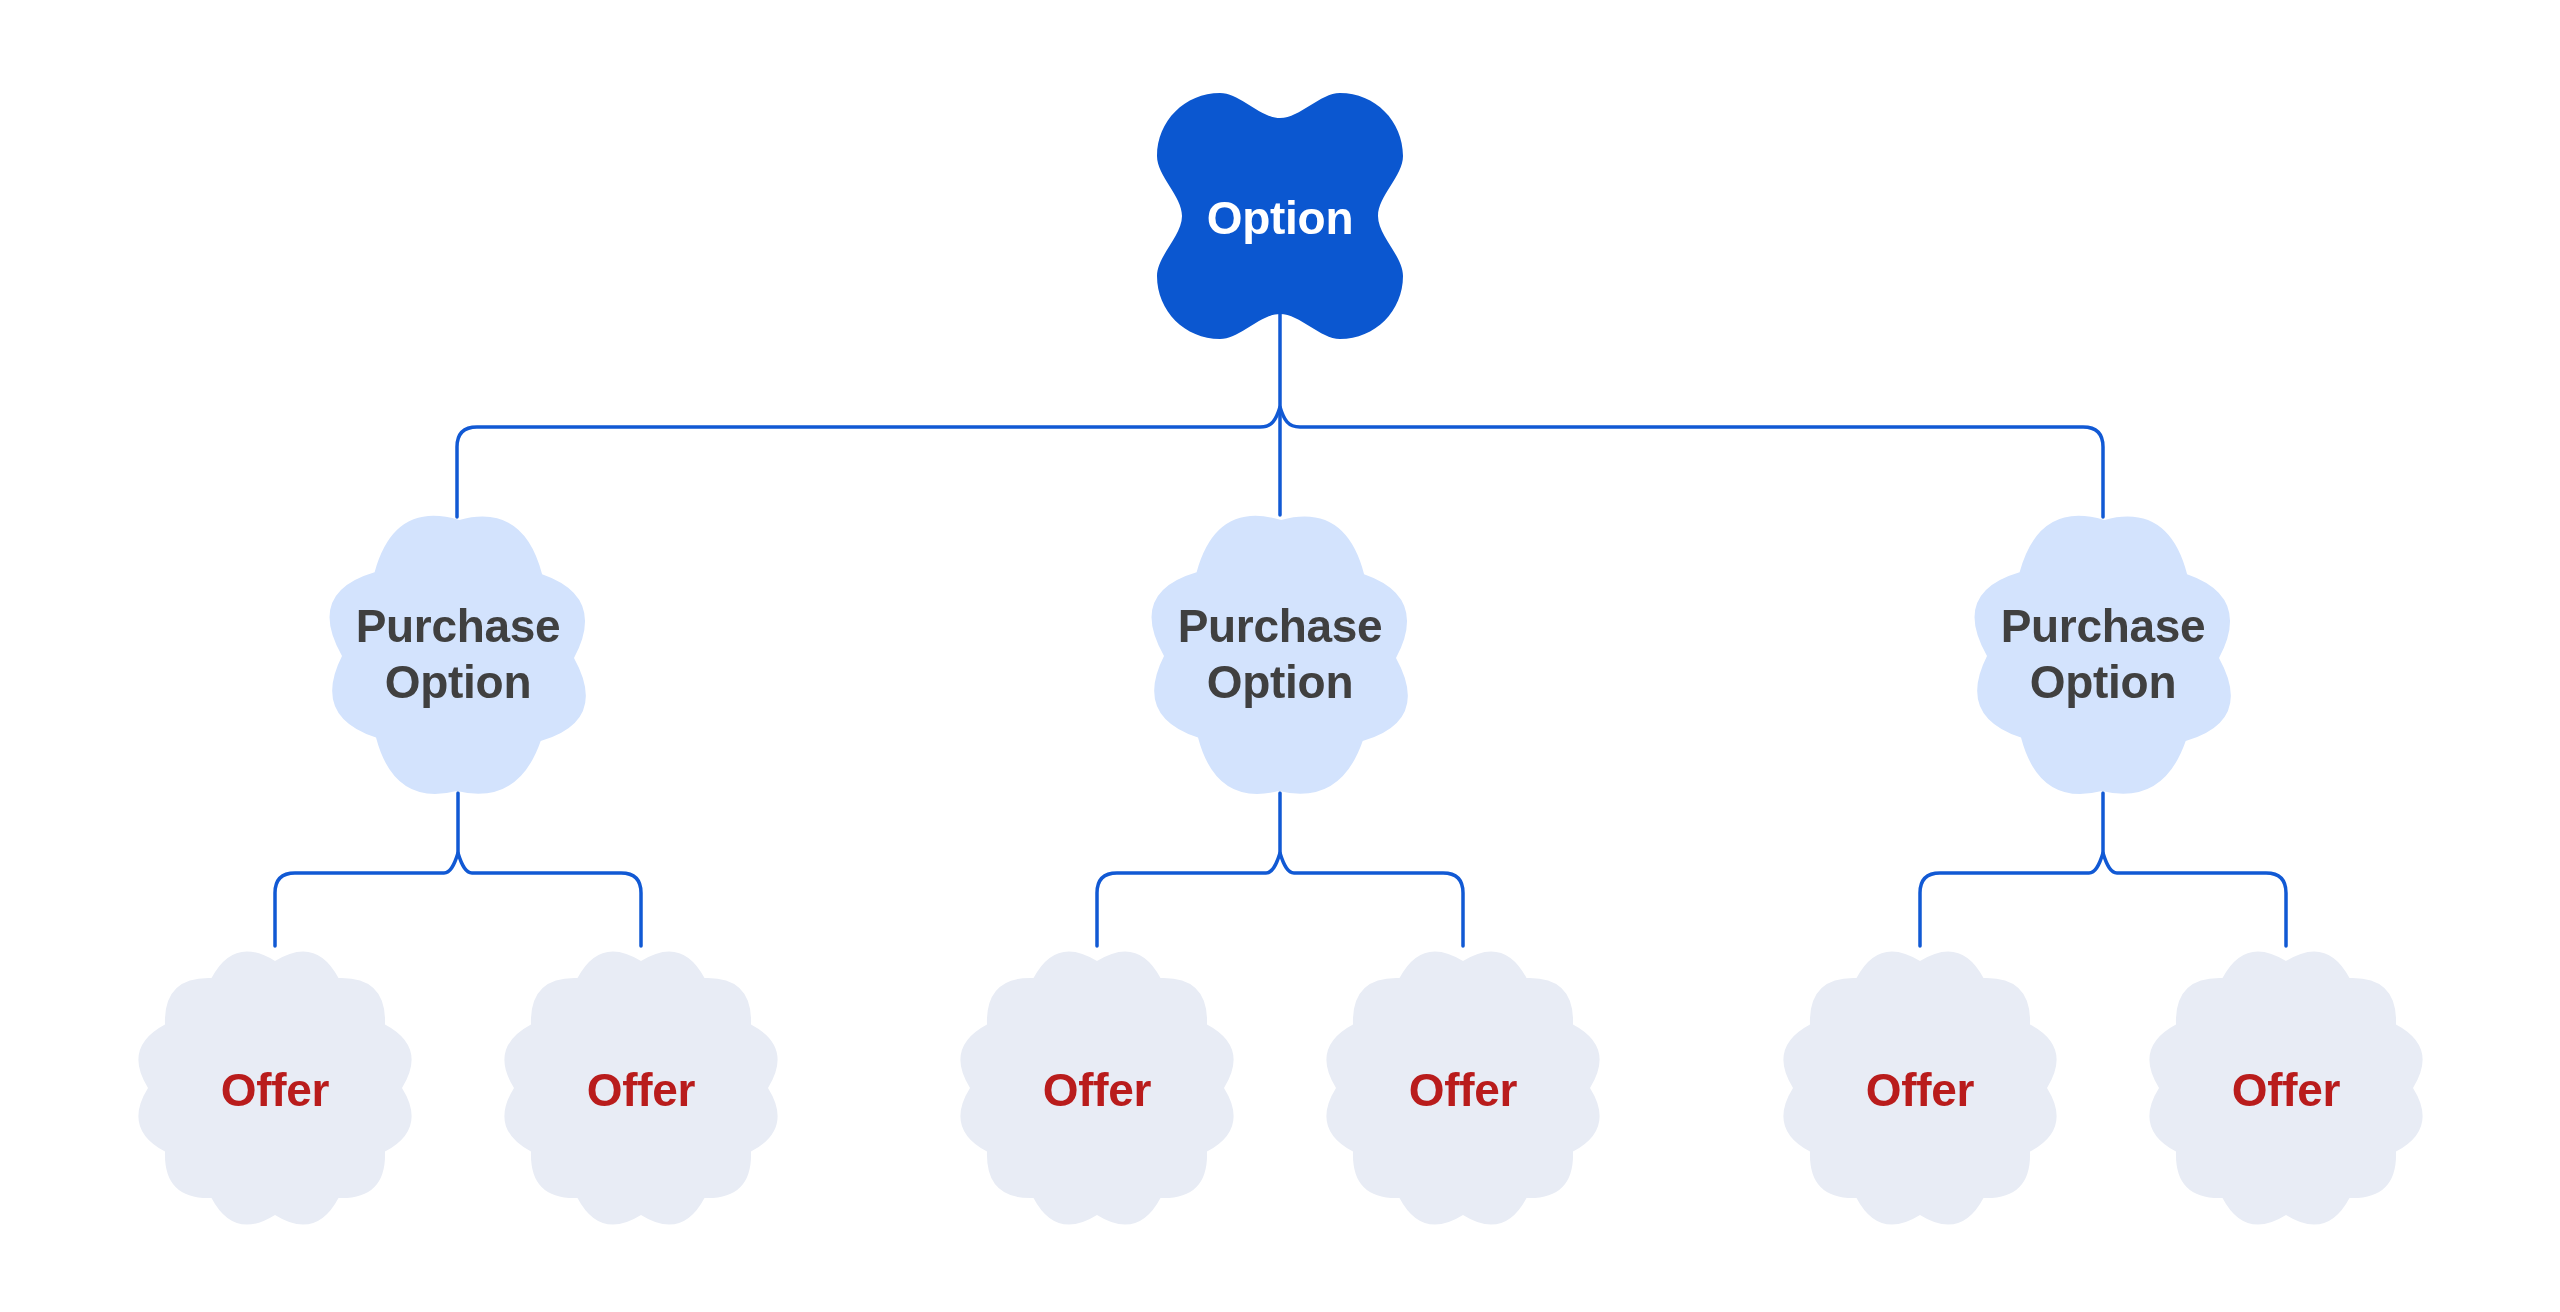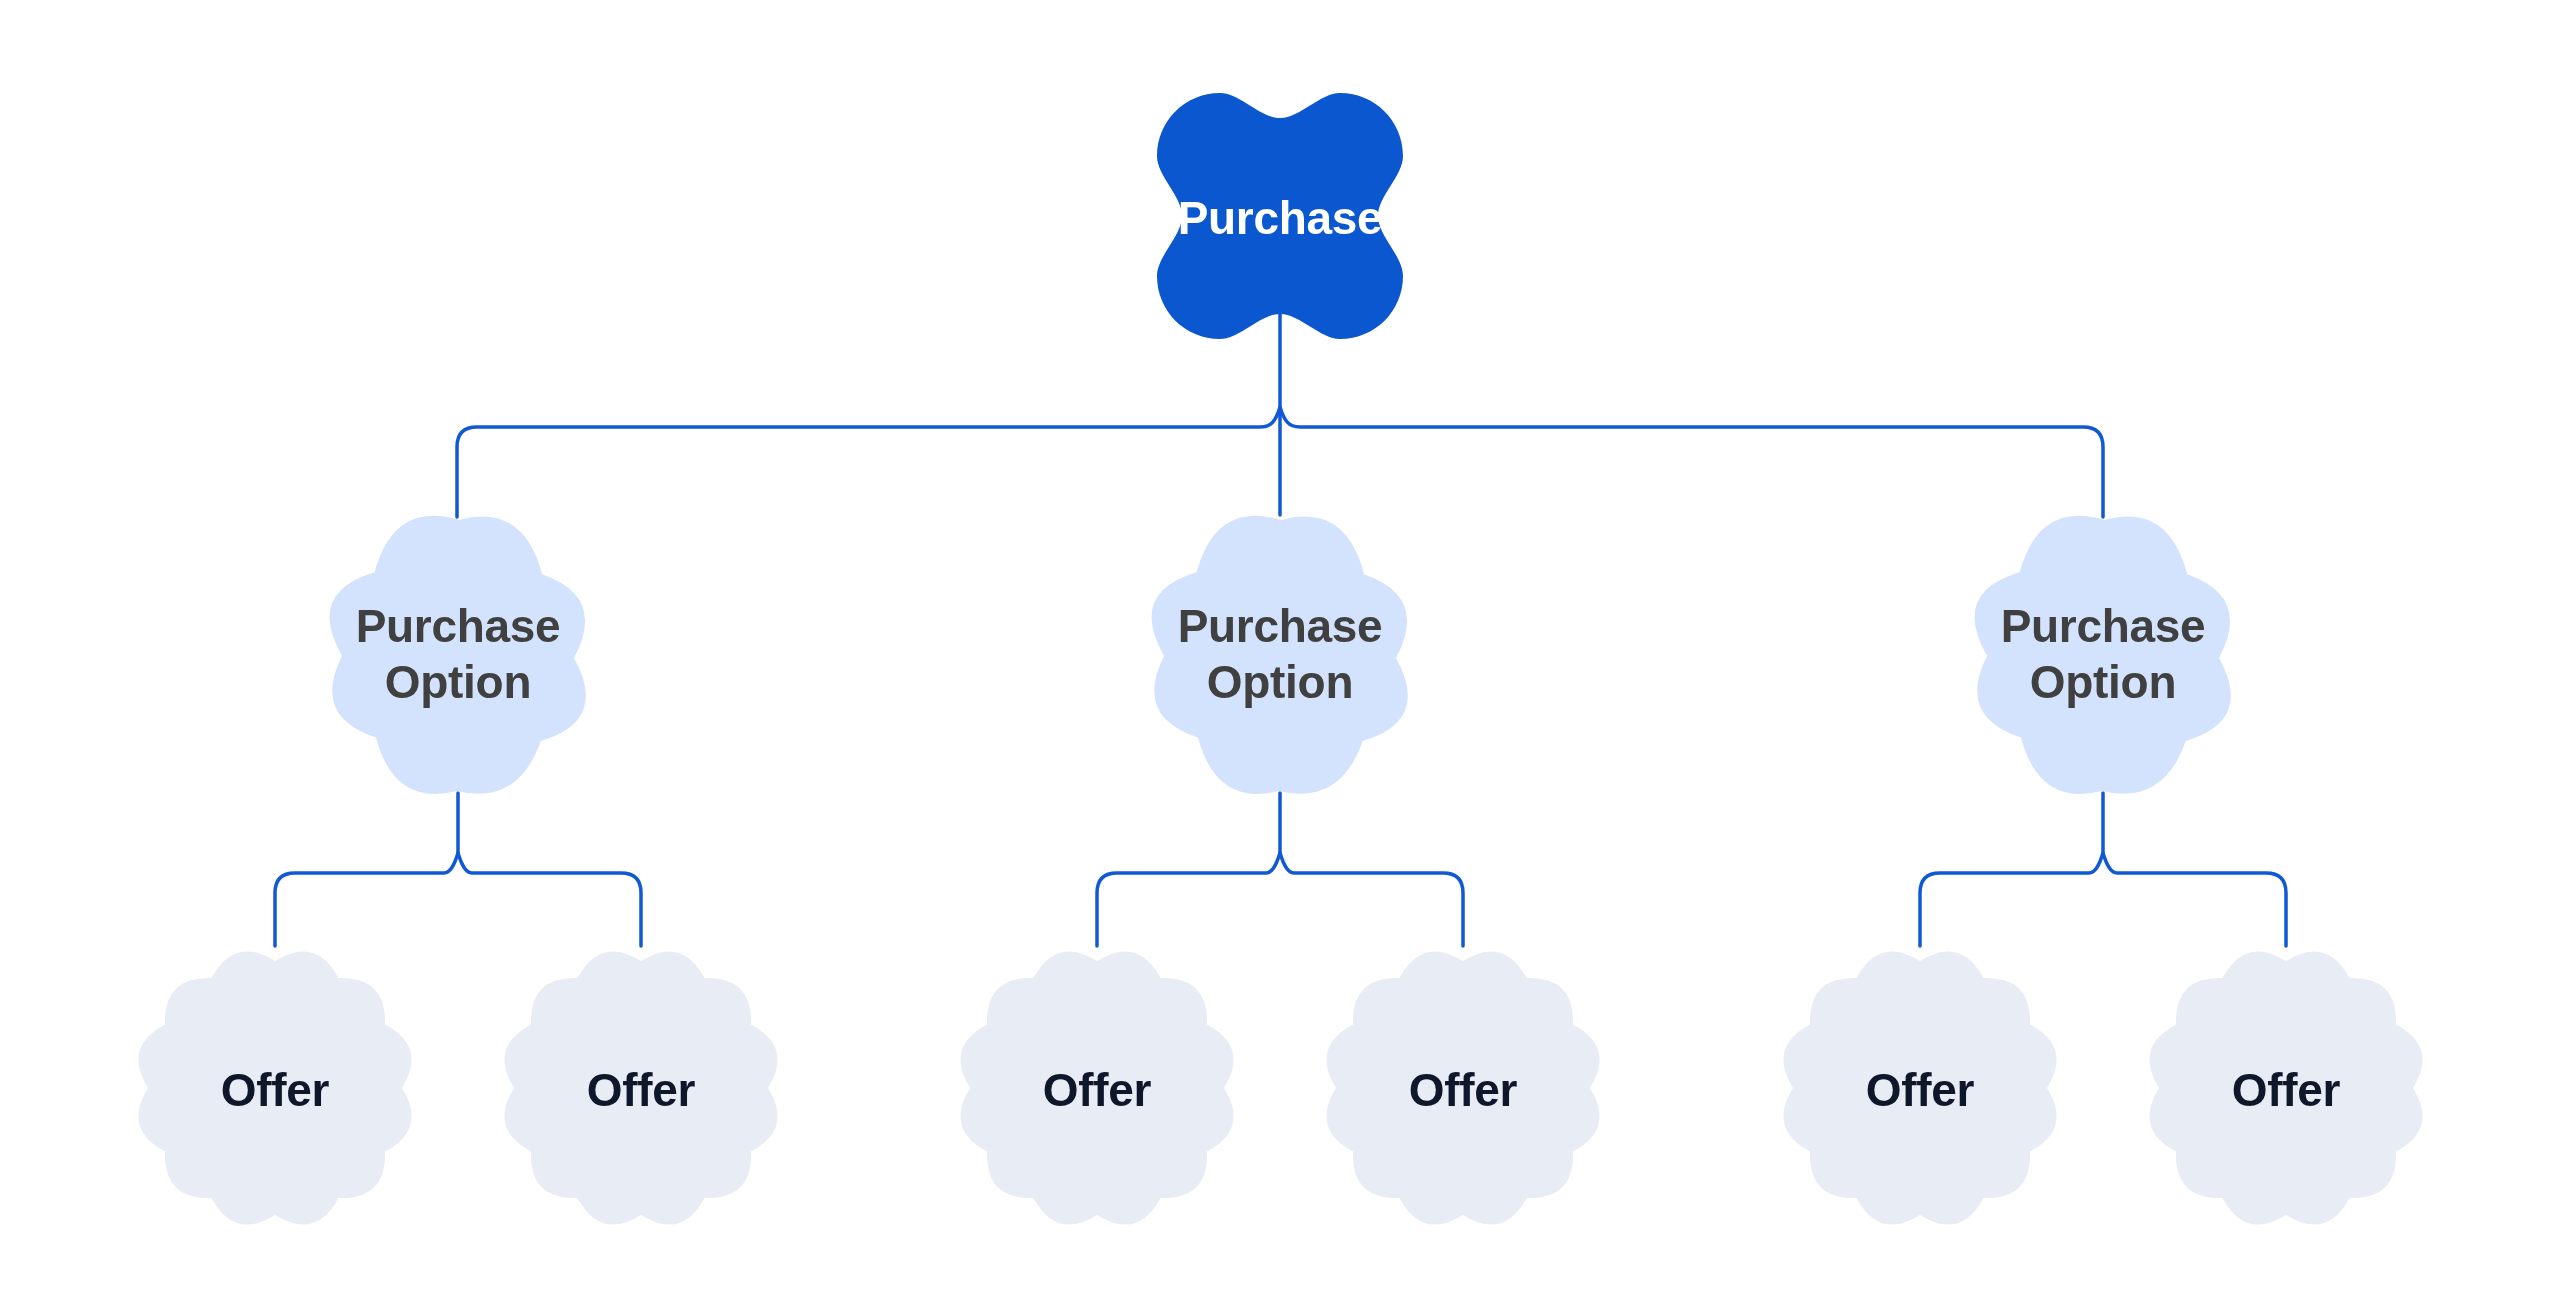--- a/index.html
+++ b/index.html
@@ -33,21 +33,21 @@
   }
   .label-product {
     color: #ffffff;
     width: 240px;
   }
   .label-purchase {
     color: #404040;
     width: 250px;
   }
   .label-offer {
-    color: #0f172a;
+    color: #b91c1c;
     width: 220px;
   }
 </style>
 </head>
 <body>
 
 <div class="canvas">
 
   <svg class="diagram" width="2560" height="1312" viewBox="0 0 2560 1312">
     <defs>
@@ -134,21 +134,21 @@
 
       <use href="#shape-seal" transform="translate(275,1088)" fill="#e8ecf5"></use>
       <use href="#shape-seal" transform="translate(641,1088)" fill="#e8ecf5"></use>
       <use href="#shape-seal" transform="translate(1097,1088)" fill="#e8ecf5"></use>
       <use href="#shape-seal" transform="translate(1463,1088)" fill="#e8ecf5"></use>
       <use href="#shape-seal" transform="translate(1920,1088)" fill="#e8ecf5"></use>
       <use href="#shape-seal" transform="translate(2286,1088)" fill="#e8ecf5"></use>
     </g>
   </svg>
 
-  <div class="node-label label-product" style="left:1280px; top:218px;">Purchase</div>
+  <div class="node-label label-product" style="left:1280px; top:218px;">Option</div>
 
   <div class="node-label label-purchase" style="left:458px; top:654px;">Purchase Option</div>
   <div class="node-label label-purchase" style="left:1280px; top:654px;">Purchase Option</div>
   <div class="node-label label-purchase" style="left:2103px; top:654px;">Purchase Option</div>
 
   <div class="node-label label-offer" style="left:275px; top:1090px;">Offer</div>
   <div class="node-label label-offer" style="left:641px; top:1090px;">Offer</div>
   <div class="node-label label-offer" style="left:1097px; top:1090px;">Offer</div>
   <div class="node-label label-offer" style="left:1463px; top:1090px;">Offer</div>
   <div class="node-label label-offer" style="left:1920px; top:1090px;">Offer</div>

